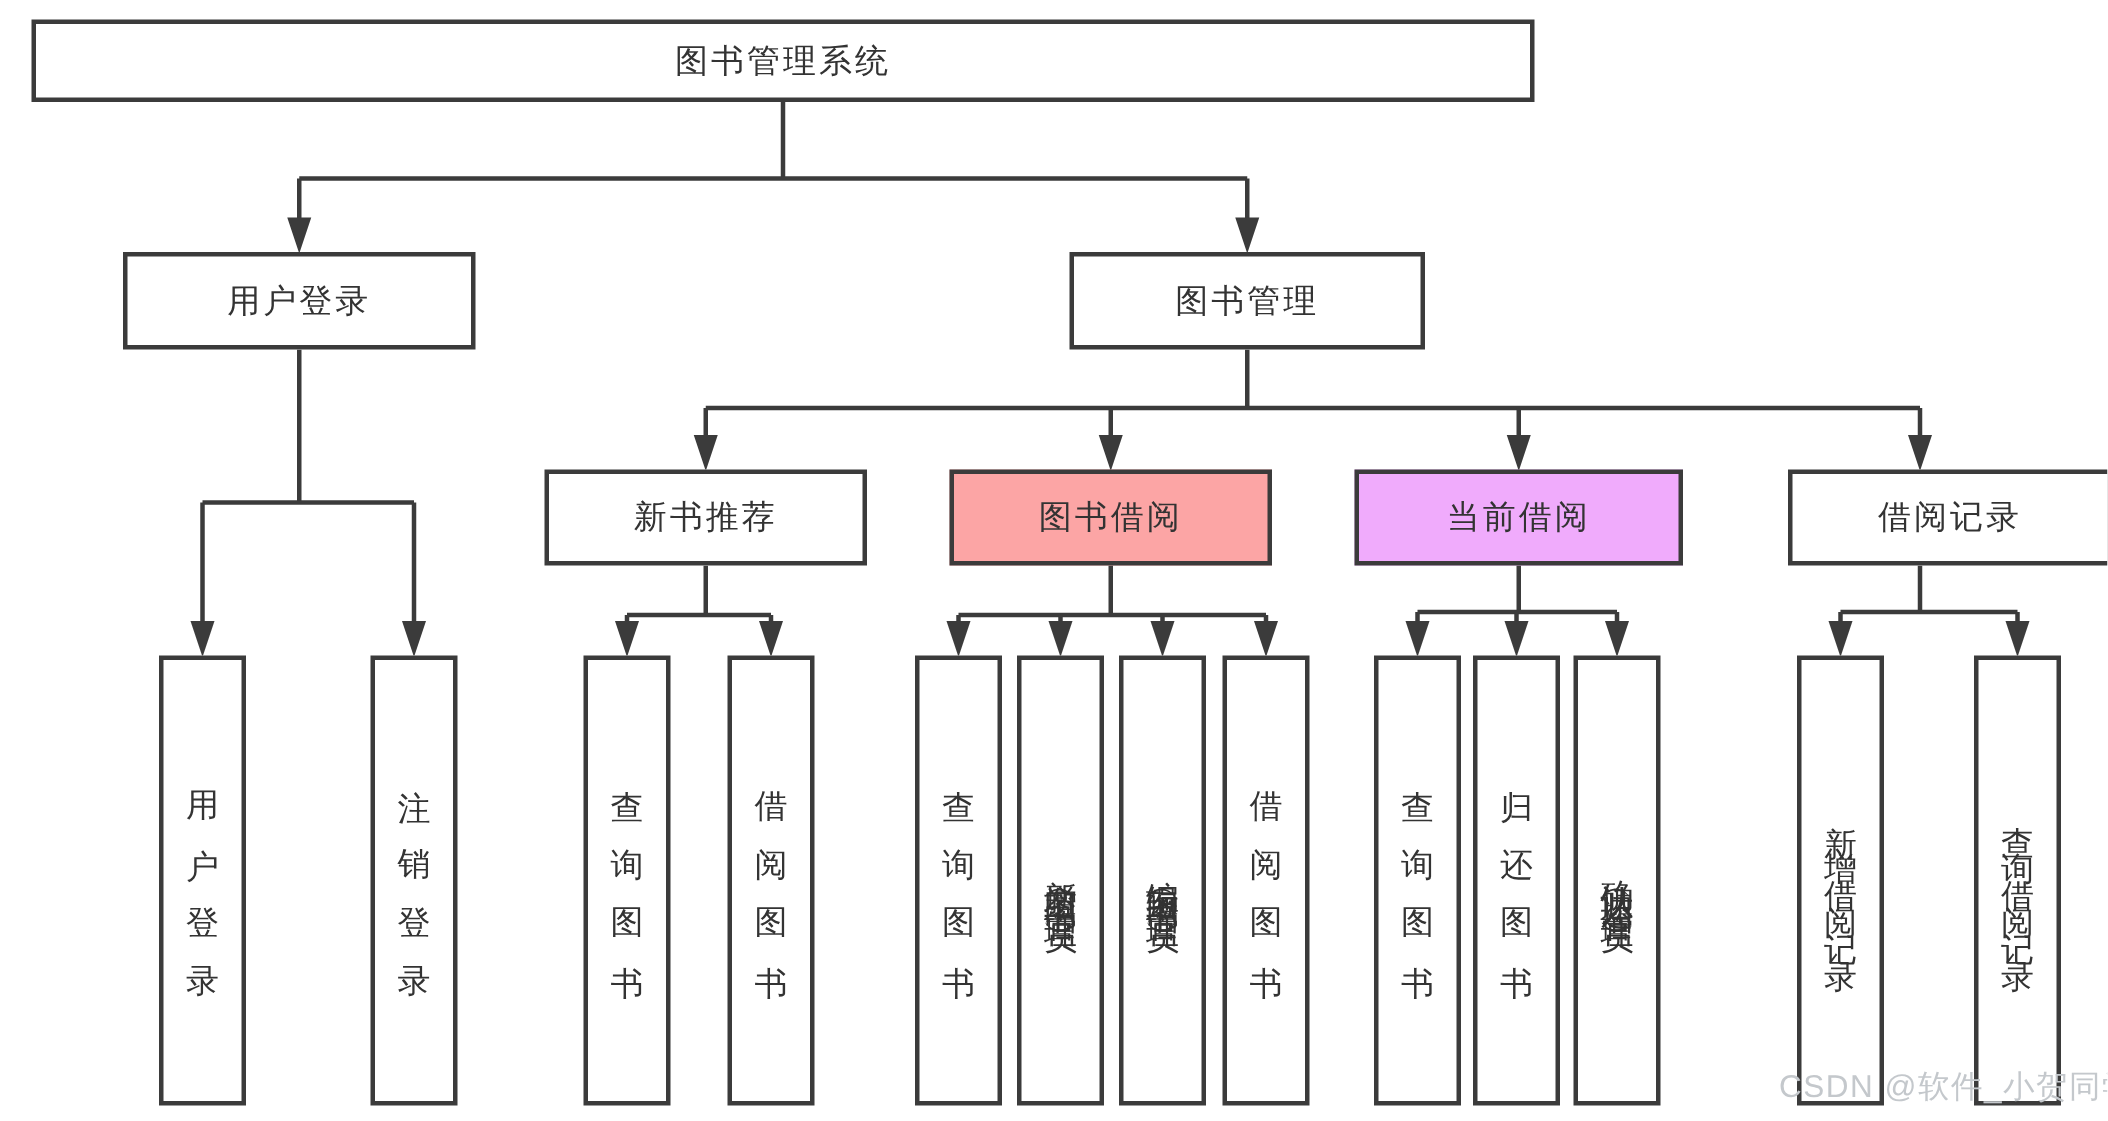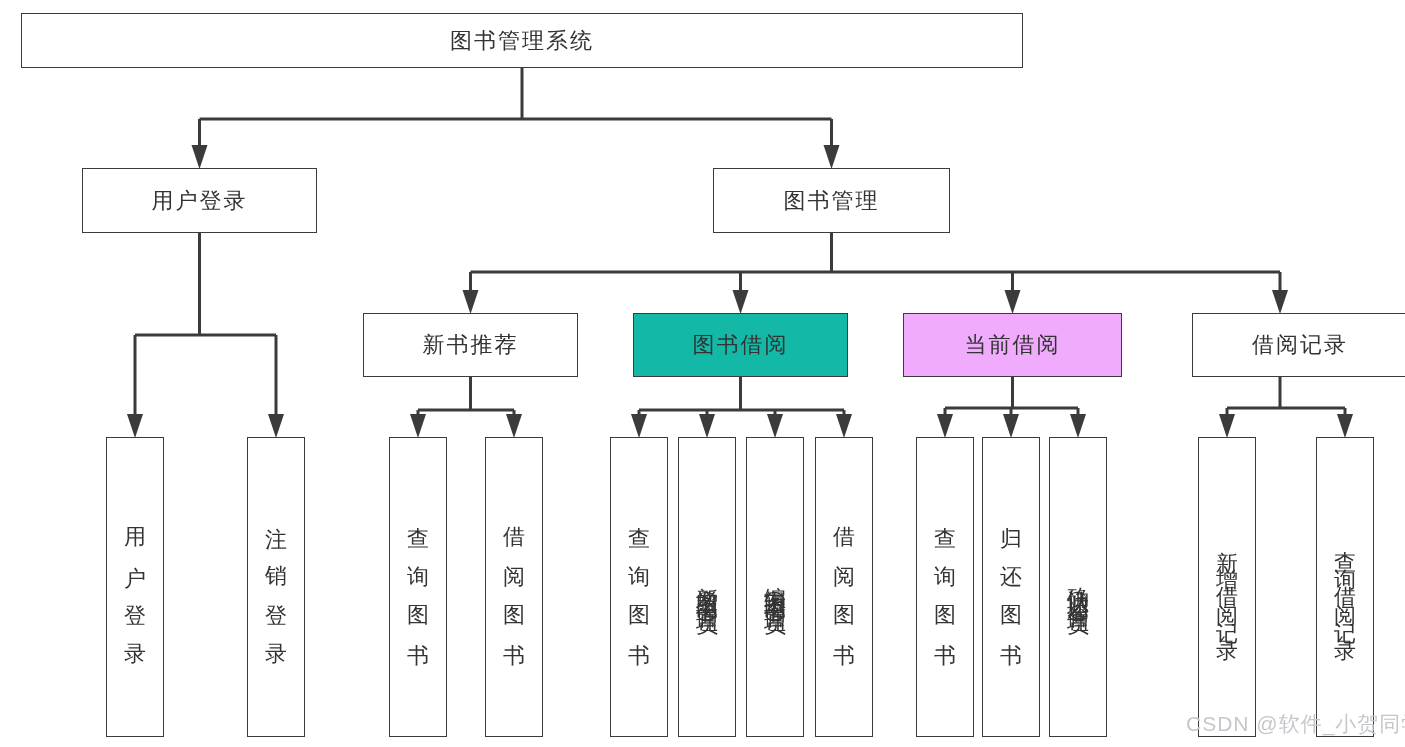--- a/index.html
+++ b/index.html
@@ -18,21 +18,21 @@
   svg.connectors {
     position: absolute;
     left: 0;
     top: 0;
     width: 1405px;
     height: 747px;
   }
   .node {
     position: absolute;
     box-sizing: border-box;
-    border: 1px solid #14b8a6;
+    border: 3px solid #14b8a6;
     background: #ffffff;
     display: flex;
     align-items: center;
     justify-content: center;
     color: #333333;
     z-index: 2;
   }
   .node.h {
     font-size: 22px;
     letter-spacing: 2px;
@@ -110,21 +110,21 @@
       <line x1="1227" y1="408" x2="1227" y2="419" stroke="#3b3b3b" stroke-width="3"></line>
       <polygon points="1219,414 1235,414 1227,438" fill="#3b3b3b"></polygon>
       <line x1="1345" y1="408" x2="1345" y2="419" stroke="#3b3b3b" stroke-width="3"></line>
       <polygon points="1337,414 1353,414 1345,438" fill="#3b3b3b"></polygon>
     </svg>
   <div class="watermark" style="color: rgb(196, 200, 204);">CSDN @软件_小贺同学</div>
 <div class="node h" style="left: 21px; top: 13px; width: 1002px; height: 55px; border-color: rgb(59, 59, 59); color: rgb(51, 51, 51); background: rgb(255, 255, 255);">图书管理系统</div>
     <div class="node h" style="left: 82px; top: 168px; width: 235px; height: 65px; border-color: rgb(59, 59, 59); color: rgb(51, 51, 51); background: rgb(255, 255, 255);">用户登录</div>
     <div class="node h" style="left: 713px; top: 168px; width: 237px; height: 65px; border-color: rgb(59, 59, 59); color: rgb(51, 51, 51); background: rgb(255, 255, 255);">图书管理</div>
     <div class="node h" style="left: 363px; top: 313px; width: 215px; height: 64px; border-color: rgb(59, 59, 59); color: rgb(51, 51, 51); background: rgb(255, 255, 255);">新书推荐</div>
-    <div class="node h" style="left: 633px; top: 313px; width: 215px; height: 64px; border-color: rgb(59, 59, 59); color: rgb(51, 51, 51); background: #14b8a6;">图书借阅</div>
+    <div class="node h" style="left: 633px; top: 313px; width: 215px; height: 64px; border-color: rgb(59, 59, 59); color: rgb(51, 51, 51); background: #fca5a5;">图书借阅</div>
     <div class="node h" style="left: 903px; top: 313px; width: 219px; height: 64px; border-color: rgb(59, 59, 59); color: rgb(51, 51, 51); background: #f0abfc;">当前借阅</div>
     <div class="node h" style="left: 1172px; top: 313px; width: 216px; height: 64px; border-color: rgb(59, 59, 59); color: rgb(51, 51, 51); background: rgb(255, 255, 255); margin-left: 20px;">借阅记录</div>
     <div class="node v" style="left: 106px; top: 437px; width: 58px; height: 300px; border-color: rgb(59, 59, 59); color: rgb(51, 51, 51); background: rgb(255, 255, 255); letter-spacing: 39px;">用户登录</div>
     <div class="node v" style="left: 247px; top: 437px; width: 58px; height: 300px; border-color: rgb(59, 59, 59); color: rgb(51, 51, 51); background: rgb(255, 255, 255); letter-spacing: 39px;">注销登录</div>
     <div class="node v" style="left: 389px; top: 437px; width: 58px; height: 300px; border-color: rgb(59, 59, 59); color: rgb(51, 51, 51); background: rgb(255, 255, 255); letter-spacing: 39px;">查询图书</div>
     <div class="node v" style="left: 485px; top: 437px; width: 58px; height: 300px; border-color: rgb(59, 59, 59); color: rgb(51, 51, 51); background: rgb(255, 255, 255); letter-spacing: 39px;">借阅图书</div>
     <div class="node v" style="left: 610px; top: 437px; width: 58px; height: 300px; border-color: rgb(59, 59, 59); color: rgb(51, 51, 51); background: rgb(255, 255, 255); letter-spacing: 39px;">查询图书</div>
     <div class="node v" style="left: 678px; top: 437px; width: 58px; height: 300px; border-color: rgb(59, 59, 59); color: rgb(51, 51, 51); background: rgb(255, 255, 255); letter-spacing: 4px;">新增图书（管理员）</div>
     <div class="node v" style="left: 746px; top: 437px; width: 58px; height: 300px; border-color: rgb(59, 59, 59); color: rgb(51, 51, 51); background: rgb(255, 255, 255); letter-spacing: 4px;">编辑图书（管理员）</div>
     <div class="node v" style="left: 815px; top: 437px; width: 58px; height: 300px; border-color: rgb(59, 59, 59); color: rgb(51, 51, 51); background: rgb(255, 255, 255); letter-spacing: 39px;">借阅图书</div>

